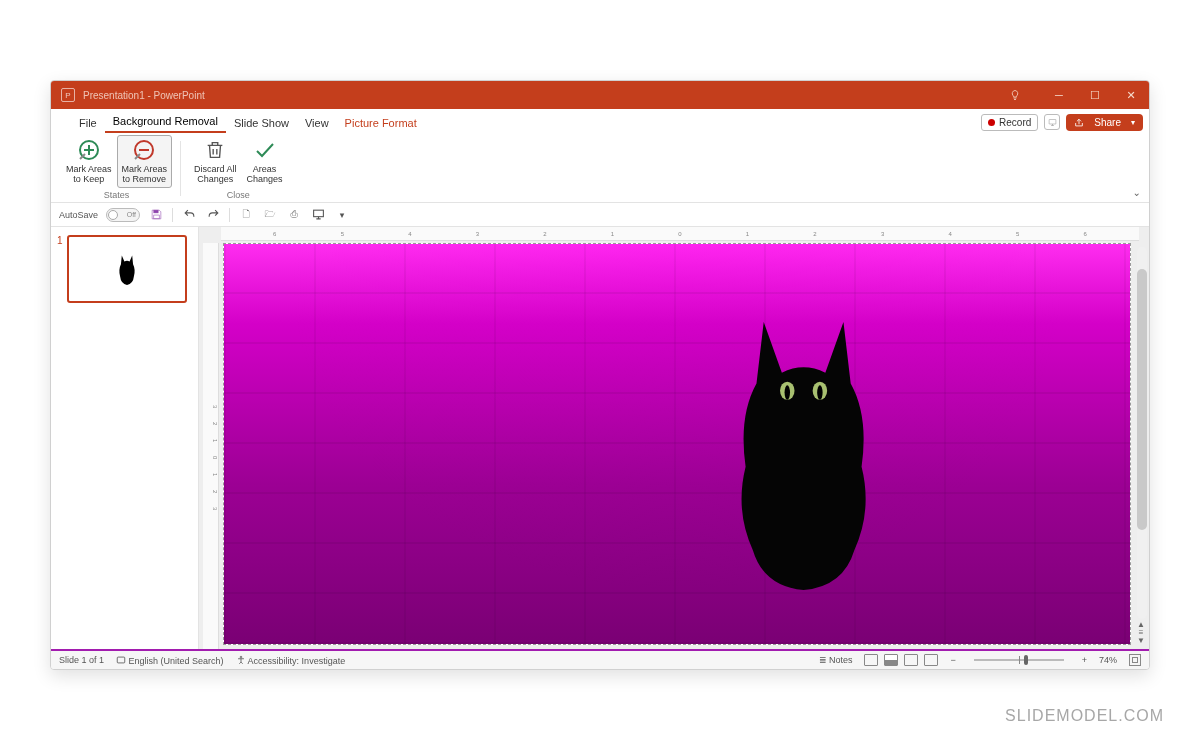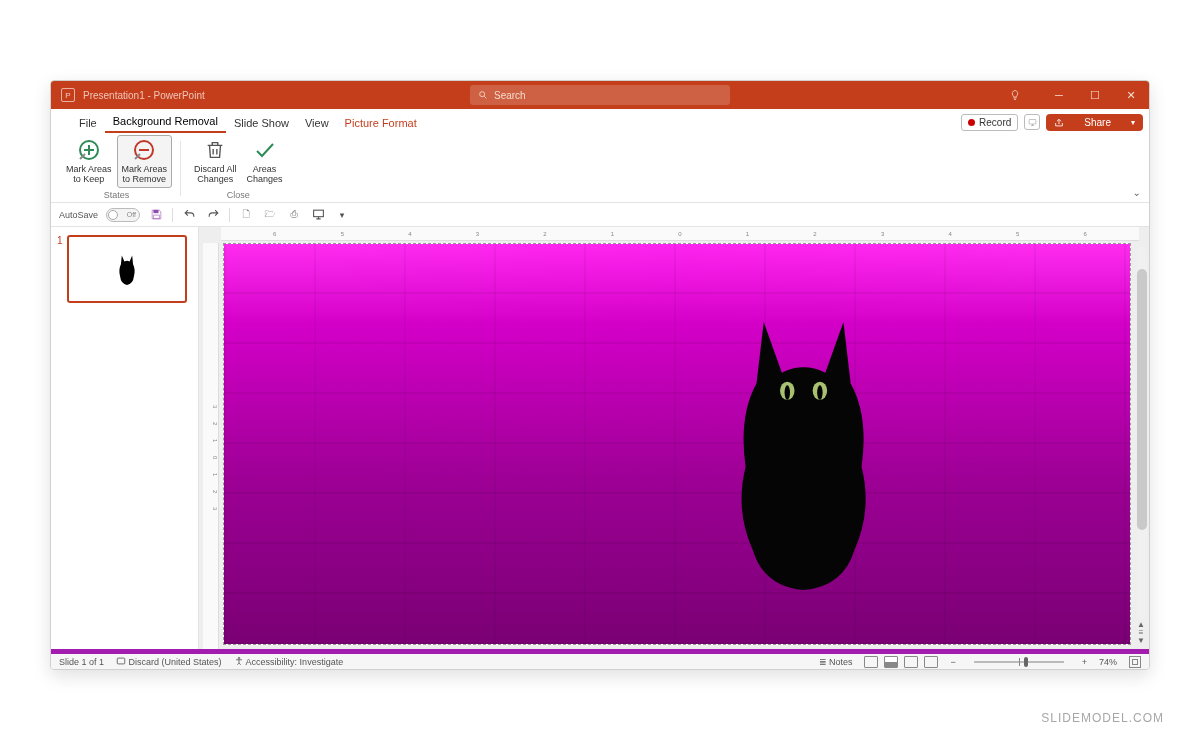--- a/index.html
+++ b/index.html
@@ -20,21 +20,21 @@
   
   .menubar { height: 24px; background: #fff; display: flex; align-items: flex-end; padding: 0 20px; font-size: 11px; color: #333; position: relative; }
   .menubar .tab { padding: 4px 8px; cursor: pointer; }
   .menubar .tab.active { color: #000; font-weight: 500; border-bottom: 2px solid #c43e1c; }
   .menubar .tab.accent { color: #c43e1c; }
   .menubar .right-controls { position: absolute; right: 6px; bottom: 2px; display: flex; gap: 6px; }
   .record-btn { border: 1px solid #bbb; border-radius: 3px; padding: 2px 6px; font-size: 10px; display: flex; align-items: center; gap: 4px; }
   .record-dot { width: 7px; height: 7px; border-radius: 50%; background: #c00; }
   .pres-icon { width: 16px; height: 16px; border: 1px solid #bbb; border-radius: 3px; display:flex; align-items:center; justify-content:center;}
   .pres-icon svg { width:9px; height:9px; stroke:#666; fill:none;}
-  .share-btn { background: #c43e1c; color: #fff; border-radius: 4px; padding: 2px 8px; font-size: 10px; display: flex; align-items: center; gap: 20px; }
+  .share-btn { background: #c43e1c; color: #fff; border-radius: 4px; padding: 2px 8px; font-size: 10px; display: flex; align-items: center; gap: 10px; }
   .share-btn .chev { font-size: 8px; }
 
   
   .ribbon { height: 70px; background: #fff; border-bottom: 1px solid #e3e3e3; display: flex; padding: 2px 6px 0 6px; position: relative; }
   .ribbon-group { display: flex; flex-direction: column; align-items: center; padding: 0 4px; justify-content: space-between; }
   .ribbon-group .buttons { display: flex; }
   .ribbon-btn { display: flex; flex-direction: column; align-items: center; justify-content: flex-start; padding: 2px 4px; font-size: 9px; color: #333; line-height: 1.15; text-align: center; min-width: 46px; cursor: pointer; border: 1px solid transparent; border-radius: 3px; }
   .ribbon-btn.selected { border-color: #aaa; background: #f4f4f4; }
   .ribbon-btn .ico { width: 24px; height: 24px; margin-bottom: 2px; display: flex; align-items: center; justify-content: center; }
   .group-label { font-size: 9px; color: #777; margin-top: auto; padding-bottom: 2px; }
@@ -67,47 +67,40 @@
       repeating-linear-gradient(90deg, rgba(0,0,0,0.05) 0 2px, transparent 2px 90px),
       radial-gradient(ellipse at 50% 10%, rgba(255,150,255,0.5), transparent 60%);
       mix-blend-mode: multiply;}
   .cat { position: absolute; left: 54%; top: 12%; width: 20%; height: 82%; }
   .cat svg { width: 100%; height: 100%; }
   .scroll-v { position:absolute; right:2px; top:20px; bottom:30px; width:10px; background:#f0f0f0; border-radius:5px;}
   .scroll-v .thumb-bar { position:absolute; top:6%; width:100%; height:70%; background:#c9c9c9; border-radius:5px;}
   .nav-arrows { position:absolute; right:2px; bottom:4px; width:12px; font-size:8px; color:#666; line-height:1; text-align:center;}
 
   
-  .statusbar { height: 20px; border-top: 5px solid #a21caf; background: #f6f6f6; display: flex; align-items: center; font-size: 9px; color: #555; padding: 0 8px; gap: 12px; }
+  .statusbar { height: 20px; border-top: 2px solid #a21caf; background: #f6f6f6; display: flex; align-items: center; font-size: 9px; color: #555; padding: 0 8px; gap: 12px; }
   .statusbar .spacer { flex: 1; }
   .view-btns { display: flex; gap: 6px; align-items: center; }
   .view-btn { width: 14px; height: 12px; border: 1px solid #888; border-radius: 1px; position: relative; }
   .zoom-slider { width: 90px; height: 2px; background: #bbb; position: relative; margin: 0 6px; }
   .zoom-slider .dash { position:absolute; left:50%; top:-3px; width:1px; height:8px; background:#888;}
   .zoom-slider .handle { position:absolute; left:56%; top:-4px; width:4px; height:10px; background:#666; border-radius:2px;}
   .fit-icon { width:12px; height:12px; border:1px solid #888; position:relative;}
   .fit-icon::before { content:""; position:absolute; inset:2px; border:1px solid #888;}
 
-  .watermark { position: absolute; right: 36px; bottom: 18px; font-size: 12px; letter-spacing: 1px; color: #a7a7a7; font-family: Arial, sans-serif; }
+  .watermark { position: absolute; right: 36px; bottom: 18px; font-size: 16px; letter-spacing: 1px; color: #a7a7a7; font-family: Arial, sans-serif; }
 </style>
 </head>
 <body>
 
 <div class="app-frame">
 
   <div class="titlebar">
     <div class="app-icon">P</div>
     <span class="title-text">Presentation1  -  PowerPoint</span>
-    <div class="search">
-      <svg viewBox="0 0 24 24" fill="none" stroke="currentColor" stroke-width="2">
-          <circle cx="10" cy="10" r="6"></circle>
-          <line x1="15" y1="15" x2="20" y2="20"></line>
-        </svg>
-      <span>Search</span>
-    </div>
     <div class="win-controls">
       <div class="win-btn lightbulb">
         <svg width="12" height="12" viewBox="0 0 24 24" fill="none" stroke="currentColor" stroke-width="2">
             <path d="M9 18h6M10 21h4M12 3a6 6 0 00-4 10c1 1 1 2 1 3h6c0-1 0-2 1-3a6 6 0 00-4-10z"></path>
           </svg>
       </div>
       <div class="win-btn">─</div>
       <div class="win-btn">☐</div>
       <div class="win-btn">✕</div>
     </div>
@@ -287,21 +280,21 @@
       <div class="nav-arrows">▲<br>≡<br>▼</div>
     </div>
   </div>
 
   <div class="statusbar">
     <span>Slide 1 of 1</span>
     <span>
       <svg width="10" height="10" viewBox="0 0 24 24" fill="none" stroke="#555" stroke-width="2" style="vertical-align:-1px">
           <rect x="3" y="5" width="18" height="14" rx="2"></rect>
         </svg>
-      <span>Discard (United States)</span>
+      <span>English (United Search)</span>
     </span>
     <span>
       <svg width="10" height="10" viewBox="0 0 24 24" fill="none" stroke="#555" stroke-width="2" style="vertical-align:-1px">
           <circle cx="12" cy="5" r="2"></circle>
           <path d="M5 9h14M12 9v8M8 21l4-4 4 4"></path>
         </svg>
       <span>Accessibility: Investigate</span>
     </span>
     <span class="spacer"></span>
     <span>≣ <span>Notes</span></span>

